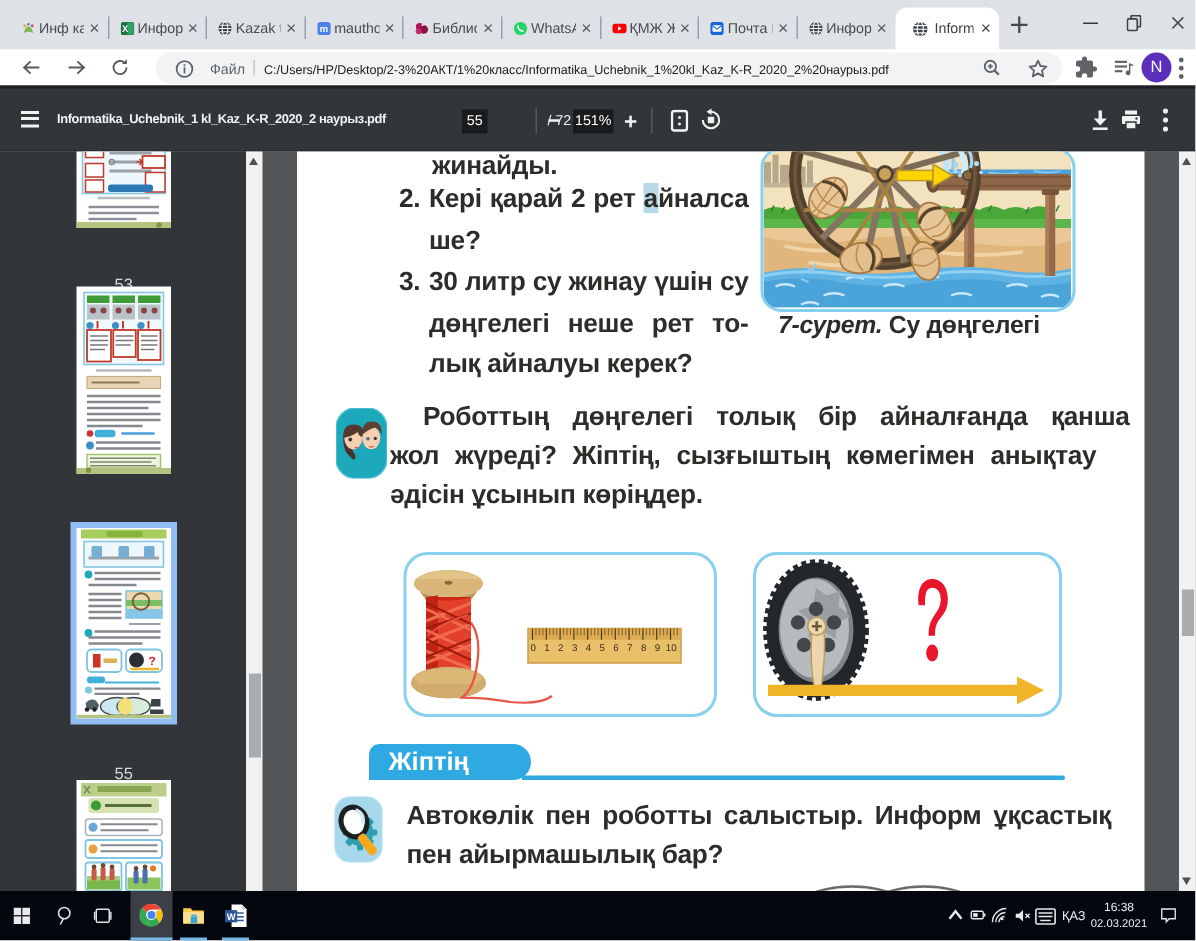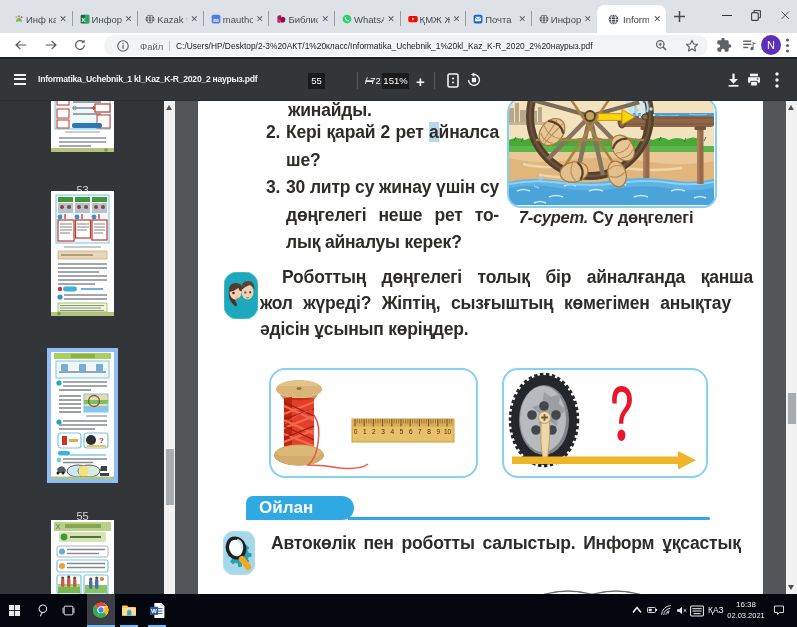--- a/index.html
+++ b/index.html
@@ -785,21 +785,21 @@
 
         </g>
 
         <g>
           <rect x="8" y="86.5" width="166" height="7.5" fill="#f0b429"></rect>
           <path d="M174 81 L192 90.2 L174 99.5 Z" fill="#f0b429"></path>
         </g>
       </svg>
     </div>
 
-    <div style="position:absolute;left:48px;top:395px;width:108px;height:23.5px;background:#2fa9e1;border-radius:8px 14px 14px 0;color:#fff;font-weight:bold;font-size:17px;line-height:23px;padding-left:13px;">Ойлан</div>
+    <div style="position:absolute;left:48px;top:395px;width:108px;height:23.5px;background:#2fa9e1;border-radius:8px 14px 14px 0;color:#fff;font-weight:bold;font-size:17px;line-height:23px;padding-left:13px;">Жіптің</div>
     <div style="position:absolute;left:150px;top:415.5px;width:362px;height:3.4px;background:#2fa9e1;border-radius:0 3px 3px 0;"></div>
 
     <div style="position:absolute;left:25px;top:430px;width:32px;height:44px;">
       <svg width="32" height="44" viewBox="0 0 32 44">
         <rect x="0" y="0" width="32" height="44" rx="11" fill="#a6d7ea"></rect>
         <rect x="0" y="0" width="32" height="44" rx="11" fill="none" stroke="#bde4f2" stroke-width="1"></rect>
 
         <g fill="#2d9eb0">
           <circle cx="17" cy="24" r="9"></circle>
           <g>
@@ -814,20 +814,21 @@
           </g>
         </g>
 
         <ellipse cx="13" cy="17" rx="8.5" ry="10" fill="#fff" stroke="#1c2022" stroke-width="3.4" transform="rotate(-18 13 17)"></ellipse>
         <path d="M14 9 q6 2 5 9" stroke="#cfe8f4" stroke-width="2.4" fill="none"></path>
         <rect x="19" y="24" width="6" height="16" rx="2.4" fill="#f6a81c" transform="rotate(-38 22 32)"></rect>
       </svg>
     </div>
 
     <div class="booktext" style="position:absolute;left:73px;top:433.3px;word-spacing:3.2px;">Автокөлік пен роботты салыстыр. Информ ұқсастық</div>
+    <div class="booktext" style="position:absolute;left:73px;top:459.3px;">пен айырмашылық бар?</div>
 
     <svg style="position:absolute;left:344px;top:488.5px;width:100px;height:4.5px;" viewBox="0 0 100 4.5">
         <path d="M2 4.5 Q26 -2.5 50 4.5" stroke="#6a6a6a" stroke-width="1.5" fill="none"></path>
         <path d="M50 4.5 Q74 -2.5 98 4.5" stroke="#6a6a6a" stroke-width="1.5" fill="none"></path>
       </svg>
   </div>
   <div id="mainscroll">
     <div style="position:absolute;left:2px;top:4px;width:0;height:0;border-left:3.5px solid transparent;border-right:3.5px solid transparent;border-bottom:5px solid #505050;"></div>
     <div style="position:absolute;left:1.5px;top:292px;width:8px;height:31px;background:#a9acae;"></div>
     <div style="position:absolute;left:2px;top:484px;width:0;height:0;border-left:3.5px solid transparent;border-right:3.5px solid transparent;border-top:5px solid #505050;"></div>

